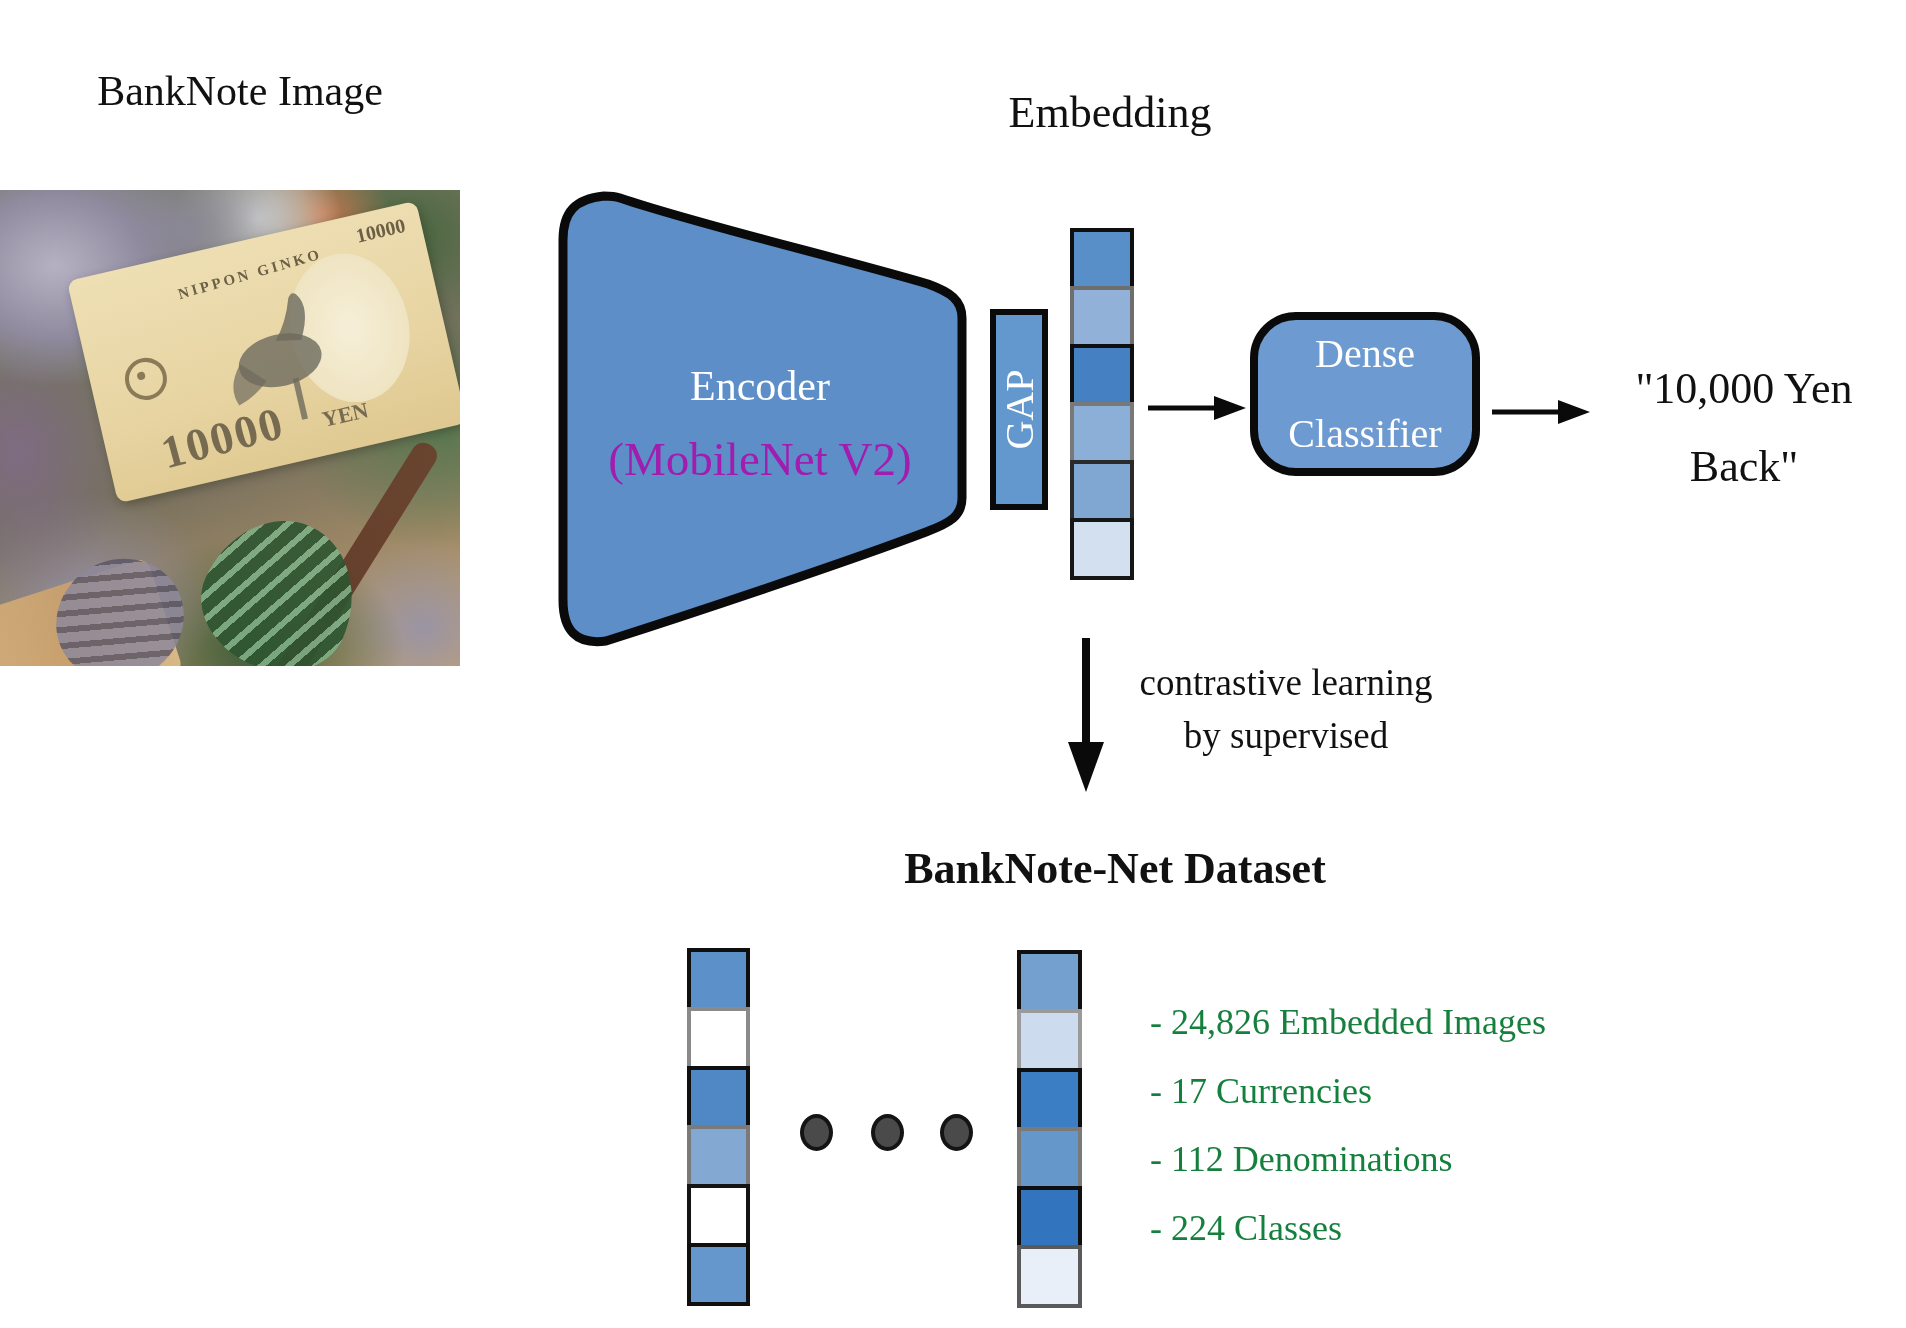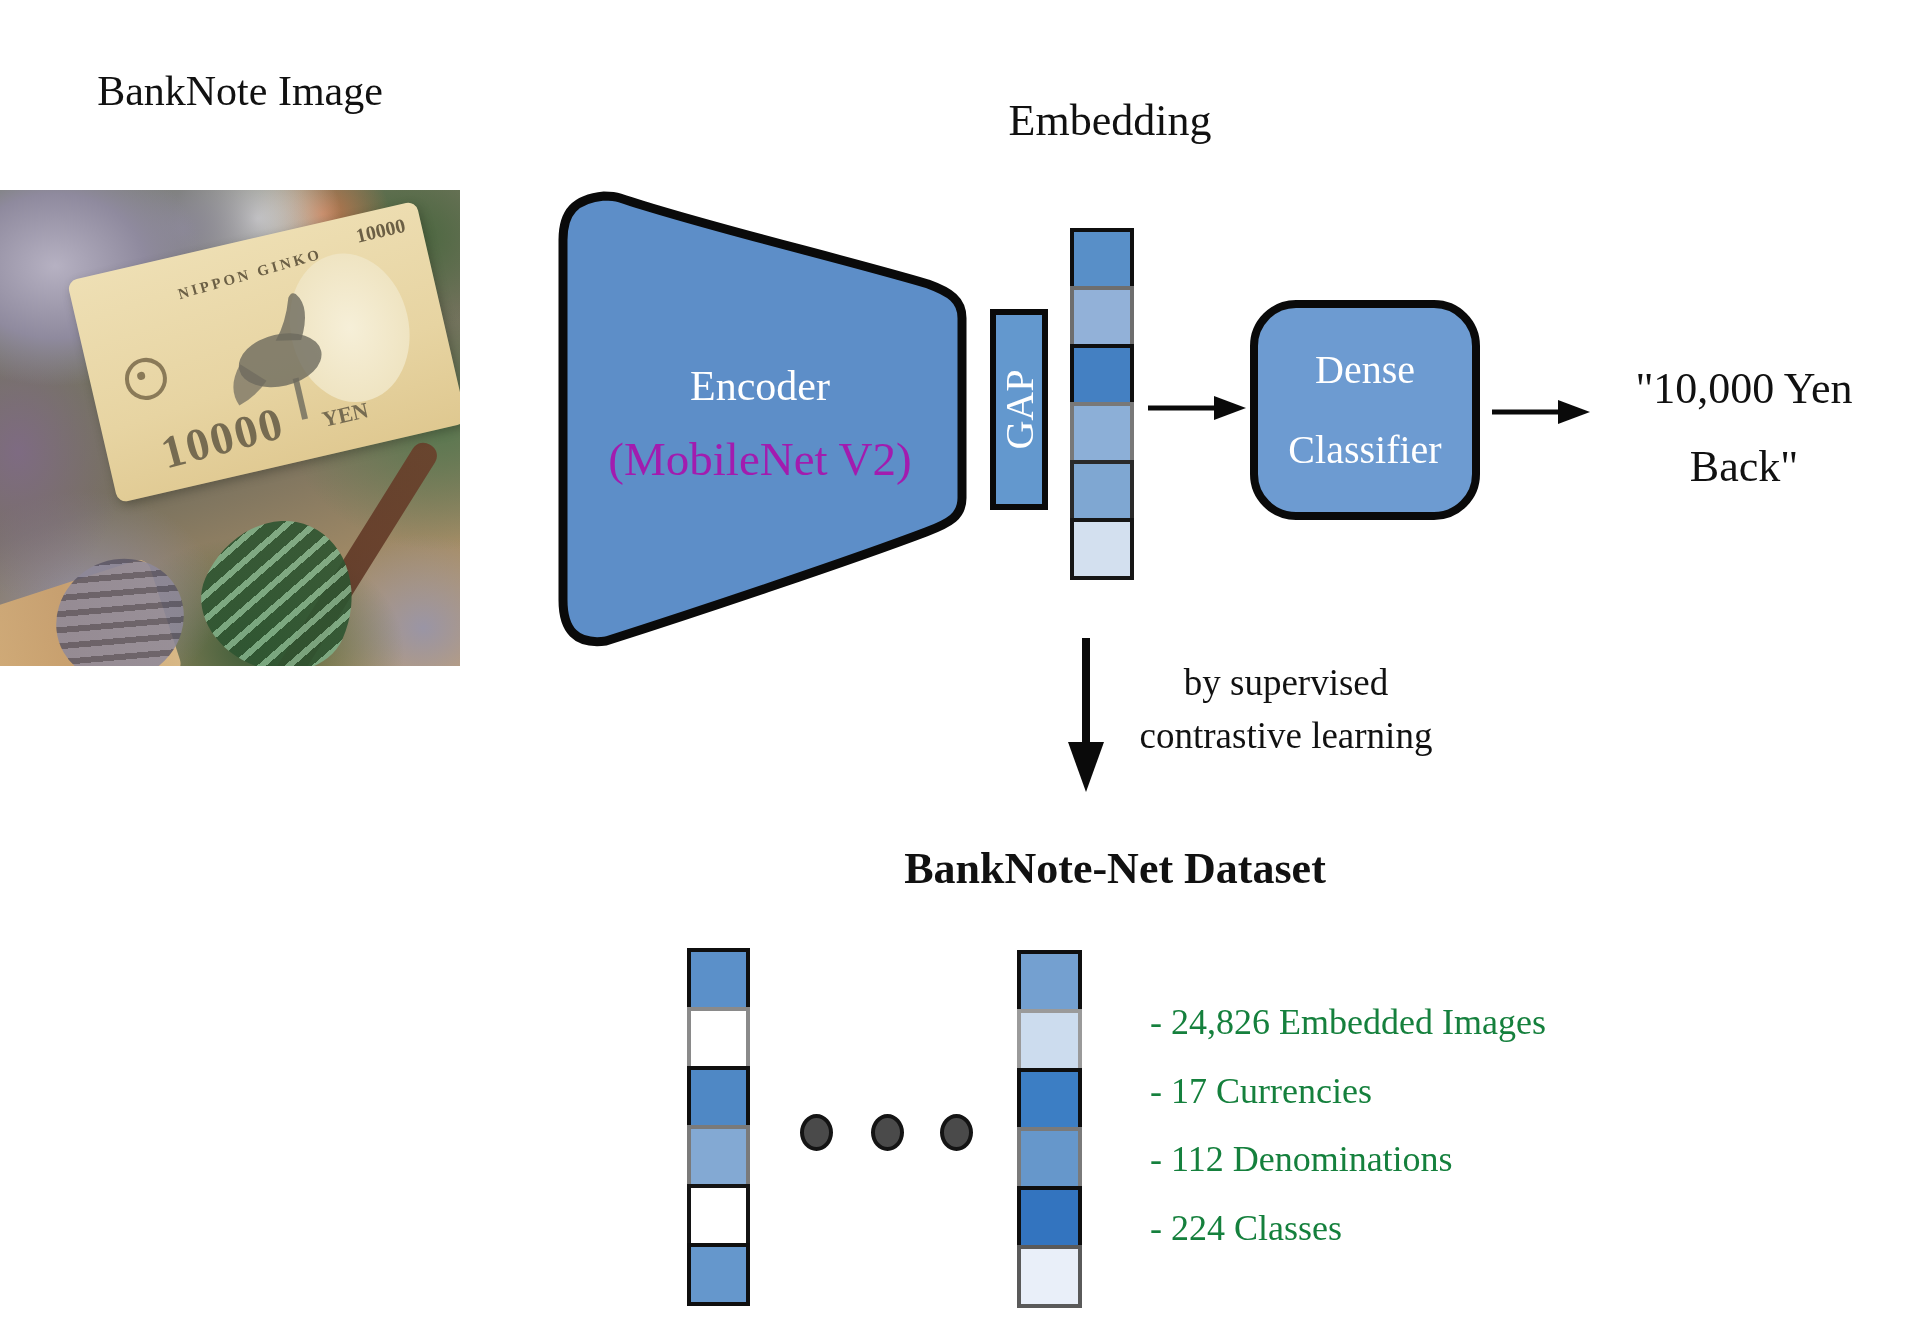--- a/index.html
+++ b/index.html
@@ -50,21 +50,21 @@
   #banknote .watermark{position:absolute;right:34px;top:34px;width:118px;height:150px;border-radius:50%;
     background:radial-gradient(#f6efd8 0%,#efe4c2 70%,rgba(238,224,190,0) 100%);}
   #banknote .big-num{position:absolute;left:54px;bottom:14px;font-size:46px;font-weight:bold;
     color:#766b51;transform:rotate(-2deg);letter-spacing:2px;}
   #banknote .yen{position:absolute;left:218px;bottom:22px;font-size:22px;font-weight:bold;color:#766b51;}
 
   
   .gapbox{left:990px;top:309px;width:58px;height:201px;border:6px solid #0a0a0a;box-sizing:border-box;
     display:flex;align-items:center;justify-content:center;}
   .gapbox span{transform:rotate(-90deg);color:#fff;font-size:40px;white-space:nowrap;}
-  .densebox{left:1250px;top:300px;width:230px;height:220px;border:8px solid #0a0a0a;box-sizing:border-box;
+  .densebox{left:1250px;top:312px;width:230px;height:164px;border:8px solid #0a0a0a;box-sizing:border-box;
     border-radius:46px;display:flex;flex-direction:column;align-items:center;justify-content:center;text-align:right;}
   .densebox div{color:#fff;font-size:40px;line-height:80px;}
 
   
   .vcol{display:flex;flex-direction:column;}
   .vcell{box-sizing:border-box;border:4px solid #111;margin-top:-4px;}
   .vcell:first-child{margin-top:0;}
   #emb-col{left:1070px;top:228px;width:64px;}
   #emb-col .vcell{height:62px;width:64px;}
   #ds-left{left:687px;top:948px;width:63px;}
@@ -140,21 +140,21 @@
     </g>
   </svg>
 
   <div class="abs ctr" style="left:590px;top:362px;width:340px;font-size:42px;color:#fff;">Encoder</div>
   <div class="abs ctr" style="left:570px;top:432px;width:380px;font-size:47px;color:#a21caf;">(MobileNet V2)</div>
 
   <div class="abs gapbox" style="background: rgb(99, 152, 206);">
     <span>GAP</span>
   </div>
 
-  <div class="abs ctr serif" style="left:960px;top:96px;width:300px;">
+  <div class="abs ctr serif" style="left:960px;top:88px;width:300px;">
     <div style="font-size:44px;line-height:50px;">Embedding</div>
   </div>
 
   <div id="emb-col" class="abs vcol">
       <div class="vcell" style="background: rgb(88, 143, 200); border-color: rgb(15, 15, 15);"></div>
       <div class="vcell" style="background: rgb(146, 177, 216); border-color: rgb(110, 110, 110);"></div>
       <div class="vcell" style="background: rgb(68, 128, 194); border-color: rgb(15, 15, 15);"></div>
       <div class="vcell" style="background: rgb(140, 175, 215); border-color: rgb(120, 120, 120);"></div>
       <div class="vcell" style="background: rgb(127, 167, 210); border-color: rgb(42, 42, 42);"></div>
       <div class="vcell" style="background: rgb(211, 224, 239); border-color: rgb(22, 22, 22);"></div>
@@ -164,22 +164,22 @@
     <div>Dense</div>
     <div>Classifier</div>
   </div>
 
   <div id="out-text" class="abs ctr serif">
     <div>"10,000 Yen</div>
     <div>Back"</div>
   </div>
 
   <div id="train-note" class="abs ctr serif">
+    <div>contrastive learning</div>
     <div>by supervised</div>
-    <div>contrastive learning</div>
   </div>
 
   <div id="ds-title" class="abs ctr serif">BankNote-Net Dataset</div>
 
   <div id="ds-left" class="abs vcol">
       <div class="vcell" style="background: rgb(91, 144, 201); border-color: rgb(15, 15, 15);"></div>
       <div class="vcell" style="background: rgb(255, 255, 255); border-color: rgb(138, 138, 138);"></div>
       <div class="vcell" style="background: rgb(79, 136, 197); border-color: rgb(15, 15, 15);"></div>
       <div class="vcell" style="background: rgb(131, 169, 211); border-color: rgb(122, 122, 122);"></div>
       <div class="vcell" style="background: rgb(255, 255, 255); border-color: rgb(20, 20, 20);"></div>

